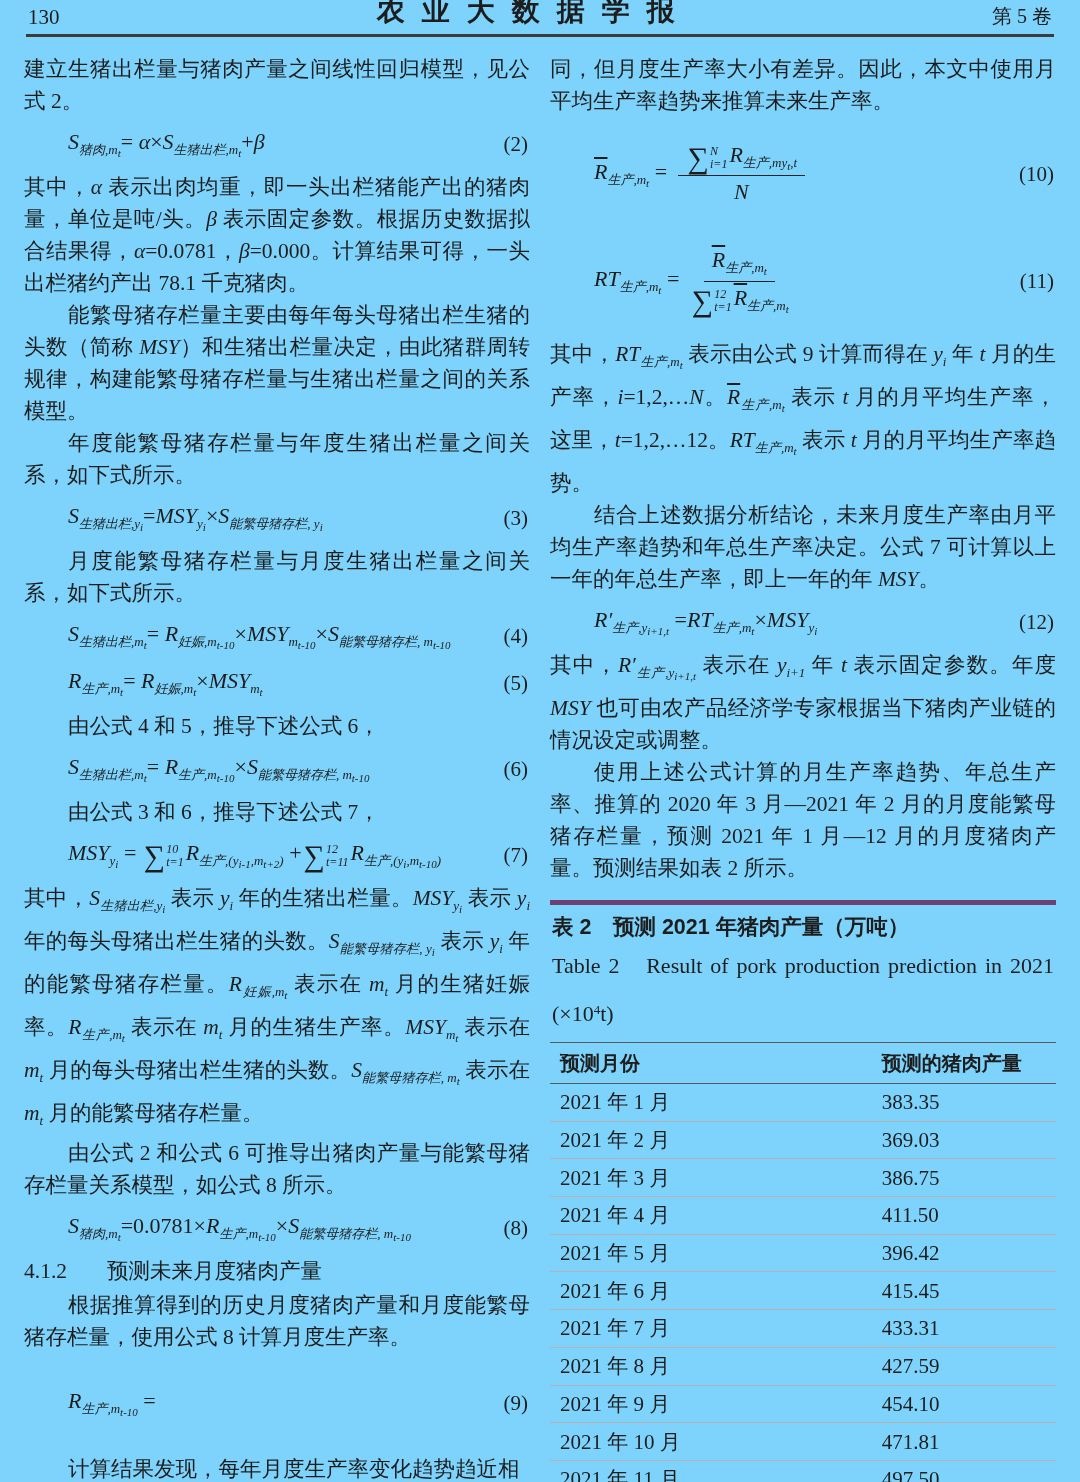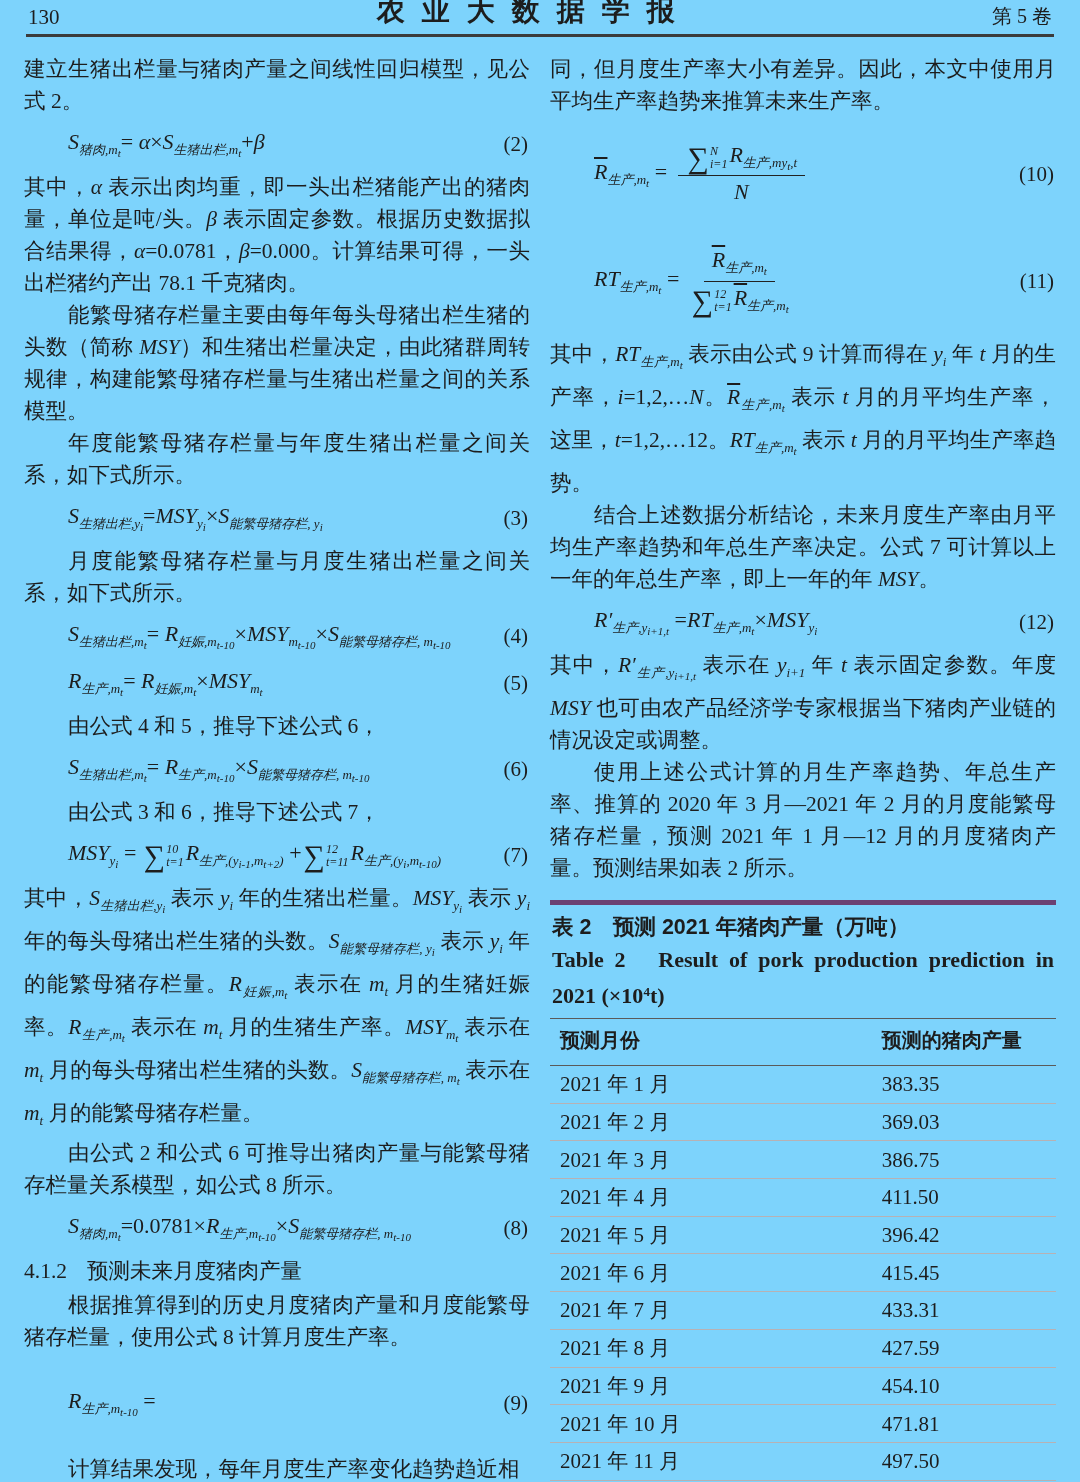--- a/index.html
+++ b/index.html
@@ -38,31 +38,31 @@
   .fsum{ display:inline-flex; align-items:center; margin:0 2px; vertical-align:-6px; }
   .fsig{ font-size:30px; line-height:1; font-style:normal; }
   .flims{ display:inline-flex; flex-direction:column; font-size:12px; line-height:1.05;
           margin-left:1px; font-style:italic; }
   .ffrac{ display:inline-flex; flex-direction:column; align-items:center;
           vertical-align:middle; margin:0 5px; line-height:1.3; }
   .fnum { border-bottom:1.5px solid #222; padding:0 8px 2px 8px; }
   .fden { padding-top:2px; }
 
   .heading { margin:2px 0; }
-  .hnum { margin-right:20px; }
+  .hnum { margin-right:40px; }
 
   
   .tbl { margin-top:16px; }
   .accent-bar-top { height:5px; background:#6b4173; }
   .tcap-zh { font-family:"Liberation Sans","DejaVu Sans",sans-serif; font-weight:700;
              font-size:21.5px; line-height:30px; padding:7px 2px 0 2px; }
-  .tcap-en { font-size:22px; line-height:32px; padding:2px 2px 6px 2px;font-weight:bold; }
-  .theadrow{ display:flex; align-items:center; height:48px;
+  .tcap-en { font-size:22px; line-height:44px; padding:2px 2px 6px 2px; }
+  .theadrow{ display:flex; align-items:center; height:42px;
              border-top:1.4px solid #5a5a5a; border-bottom:1.4px solid #5a5a5a;
-             font-family:Liberation Mono, monospace; font-weight:700;
+             font-family:Liberation Serif, serif; font-weight:700;
              font-size:20px; }
   .trow { display:flex; align-items:center; height:37.7px;
           border-bottom:1px solid #b7b1b4; font-size:21px; }
   .trow:last-child { border-bottom:none; }
   .tc1 { width:62%; padding-left:10px; }
   .tc2 { flex:1; padding-left:18px; }
 </style>
 </head>
 <body>
 

